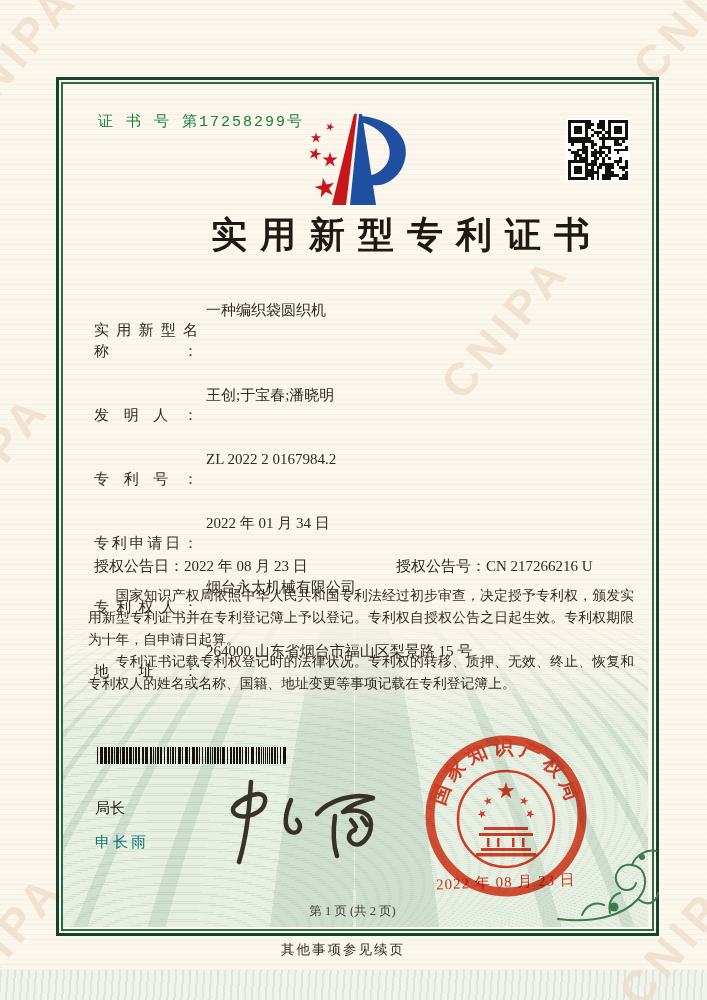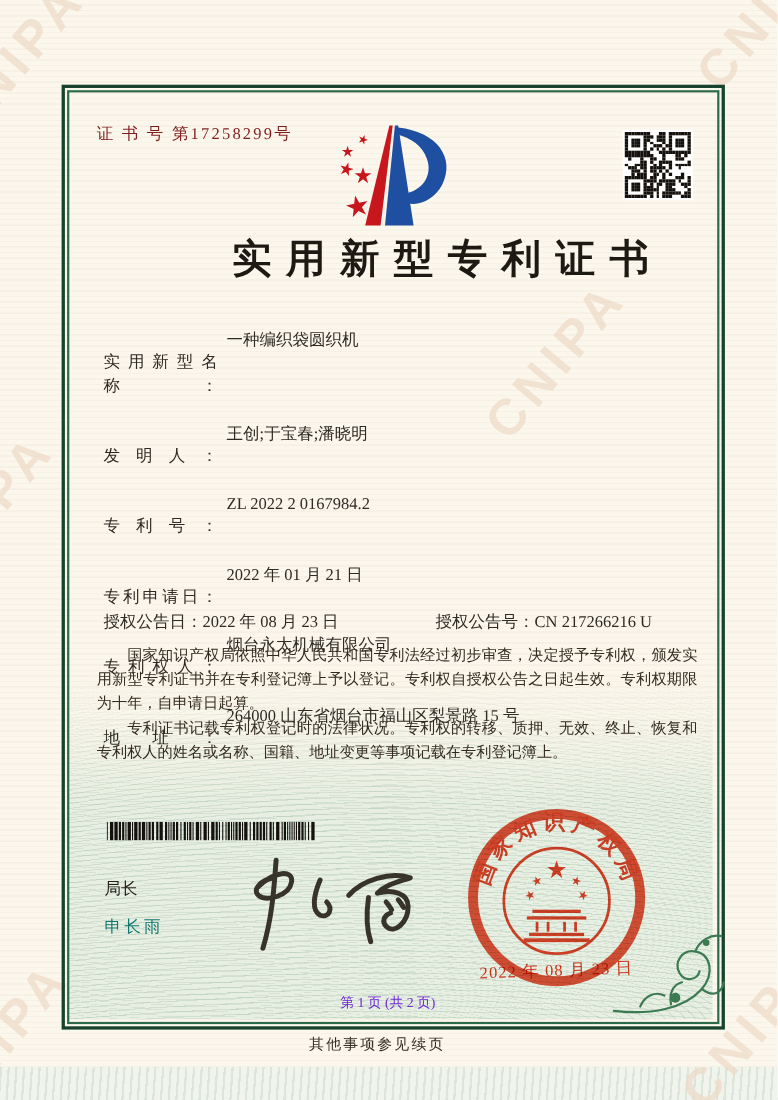--- a/index.html
+++ b/index.html
@@ -27,21 +27,21 @@
         -webkit-mask-image:linear-gradient(to bottom, transparent 0, #000 130px);
         mask-image:linear-gradient(to bottom, transparent 0, #000 130px);}
   .bottom-strip{position:absolute;left:0;top:970px;width:707px;height:30px;z-index:0;
         background:repeating-linear-gradient(94deg, rgba(150,178,156,.22) 0 2px, transparent 2px 7px),#f1f4ec;}
   
   .frame{position:absolute;left:56px;top:77px;width:597px;height:853px;z-index:2;
          border:3px solid #17432e;pointer-events:none;}
   .frame-inner{position:absolute;inset:2px;border:2px solid #2c6b4a;}
   
   .abs{position:absolute;z-index:3;}
-  .cert-no{left:88px;top:112px;font-size:15px;letter-spacing:2px;color:#7f1d1d;}
+  .cert-no{left:98px;top:112px;font-size:15px;letter-spacing:2px;color:#15803d;font-family:Liberation Mono, monospace;}
   .logo{left:280px;top:110px;width:150px;height:98px;}
   .qr{left:566px;top:118px;width:64px;height:64px;background:#fff;padding:2px;box-sizing:border-box;
       display:grid;grid-template-columns:repeat(21,1fr);grid-template-rows:repeat(21,1fr);}
   .qm{background:#14110d;}
   .title{left:57px;width:687px;top:211px;text-align:center;font-size:36px;font-weight:bold;
          letter-spacing:13px;padding-left:13px;box-sizing:border-box;color:#1d1a14;}
   .fields{left:94px;top:300px;width:540px;}
   .frow{display:flex;margin-bottom:23px;font-size:15px;line-height:21px;color:#2e2a24;}
   .flabel{flex:none;width:104px;text-align:justify;text-align-last:justify;margin-right:8px;margin-top:20px;}
   .fvalue{flex:1;}
@@ -50,21 +50,21 @@
   .paras{left:88px;top:585px;width:546px;font-size:13.8px;line-height:22px;text-align:justify;color:#332a1f;}
   .paras p{margin:0;text-indent:2em;}
   .barcode{left:97px;top:747px;width:190px;height:17px;display:flex;align-items:stretch;overflow:hidden;}
   .bline{background:#15120e;flex:none;height:100%;}
   .director-title{left:95px;top:799px;font-size:15px;color:#26211a;}
   .director-name{left:95px;top:833px;font-size:15px;letter-spacing:3px;color:#0f766e;}
   .signature{left:205px;top:776px;width:190px;height:95px;}
   .seal{left:421px;top:731px;width:170px;height:170px;z-index:4;mix-blend-mode:multiply;opacity:.95;}
   .seal-date{left:436px;top:873px;z-index:5;font-size:15px;color:#e23a1e;letter-spacing:1px;
              transform:rotate(-2deg);mix-blend-mode:multiply;}
-  .page-info{left:57px;width:591px;top:903px;text-align:center;font-size:12.5px;color:#6d28d9;}
+  .page-info{left:57px;width:591px;top:903px;text-align:center;font-size:12.5px;color:#404040;}
   .footer-note{left:0;width:686px;top:941px;text-align:center;font-size:13.5px;letter-spacing:2px;color:#332e26;z-index:3;}
   .ornament{left:552px;top:843px;width:110px;height:92px;z-index:4;}
 </style>
 </head>
 <body>
 
 <div class="page">
 
   <span class="wm wm-tl">CNIPA</span>
   <span class="wm wm-tr">CNIPA</span>
@@ -551,21 +551,21 @@
     <div class="frow">
       <span class="flabel">发明人：</span>
       <span class="fvalue">王创;于宝春;潘晓明</span>
     </div>
     <div class="frow">
       <span class="flabel">专利号：</span>
       <span class="fvalue">ZL 2022 2 0167984.2</span>
     </div>
     <div class="frow">
       <span class="flabel">专利申请日：</span>
-      <span class="fvalue">2022 年 01 月 21 日</span>
+      <span class="fvalue">2022 年 01 月 34 日</span>
     </div>
     <div class="frow">
       <span class="flabel">专利权人：</span>
       <span class="fvalue">烟台永太机械有限公司</span>
     </div>
     <div class="frow">
       <span class="flabel">地址：</span>
       <span class="fvalue">264000 山东省烟台市福山区梨景路 15 号</span>
     </div>
   </div>

